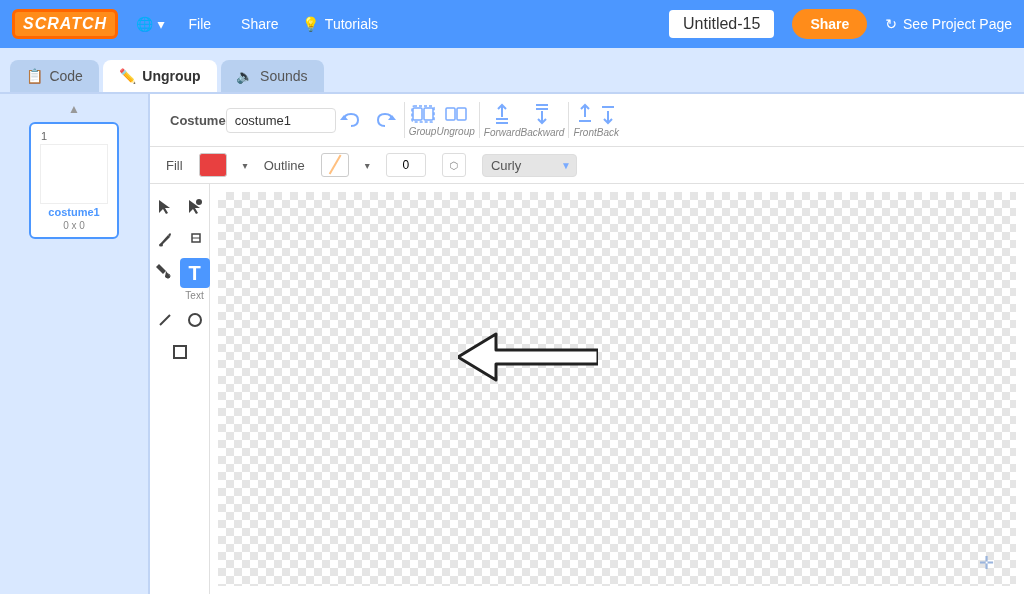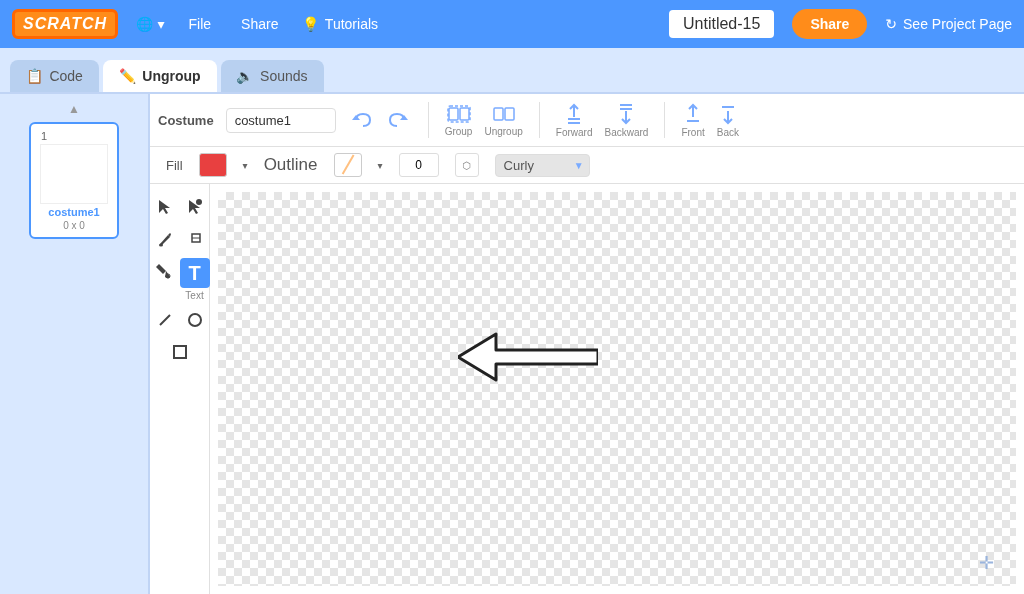--- a/index.html
+++ b/index.html
@@ -134,24 +134,23 @@
       flex: 1;
       display: flex;
       flex-direction: column;
       background: white;
     }
 
     
     .editor-toolbar {
       background: white;
       border-bottom: 1px solid #e0e0e0;
-      padding: 8px 8px;
-      display: flex;
-      align-items: center;
-      gap: 12px;
+      padding: 8px 20px;
+      display: flex;
+      align-items: center;
       flex-wrap: wrap;
     }
     .costume-label {
       font-size: 13px; color: #555; font-weight: bold;
     }
     .costume-name-input {
       border: 1px solid #ddd;
       border-radius: 4px;
       padding: 4px 8px;
       font-size: 13px;
@@ -165,21 +164,21 @@
       width: 30px; height: 28px;
       background: none; border: none;
       cursor: pointer;
       display: flex; align-items: center; justify-content: center;
       font-size: 18px; color: #7aabff;
     }
     .toolbar-group {
       display: flex; align-items: center; flex-direction: column; gap: 2px; cursor: pointer;
     }
     .toolbar-group-label {
-      font-size: 10px; color: #888;
+      font-size: 10px; color: #888; font-style: italic;
     }
     .toolbar-separator {
       width: 1px; height: 36px; background: #e0e0e0; margin: 0 4px;
     }
 
     
     .fill-row {
       background: white;
       border-bottom: 1px solid #e0e0e0;
       padding: 6px 16px;
@@ -188,21 +187,21 @@
       gap: 16px;
     }
     .fill-label { font-size: 13px; color: #555; }
     .fill-color-box {
       width: 28px; height: 24px;
       background: #e84040;
       border-radius: 3px;
       border: 1px solid #ccc;
     }
     .fill-arrow { font-size: 10px; color: #666; }
-    .outline-label { font-size: 17px; color: #555; }
+    .outline-label { font-size: 13px; color: #555; }
     .outline-slash {
       width: 28px; height: 24px;
       position: relative;
       border-radius: 3px;
       border: 1px solid #ccc;
       background: white;
       overflow: hidden;
     }
     .outline-slash::after {
       content: '';

